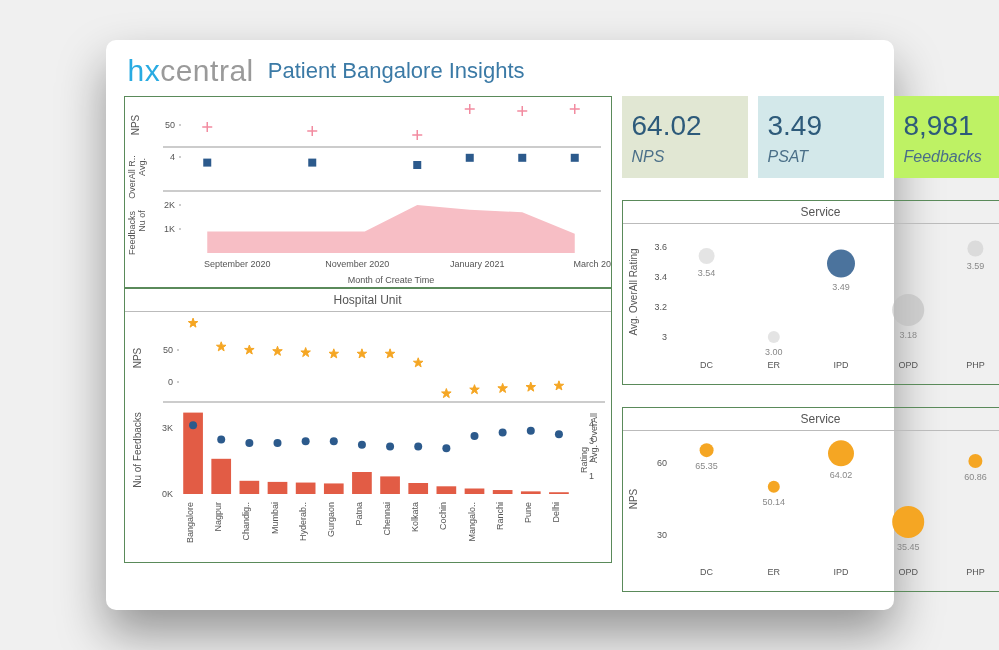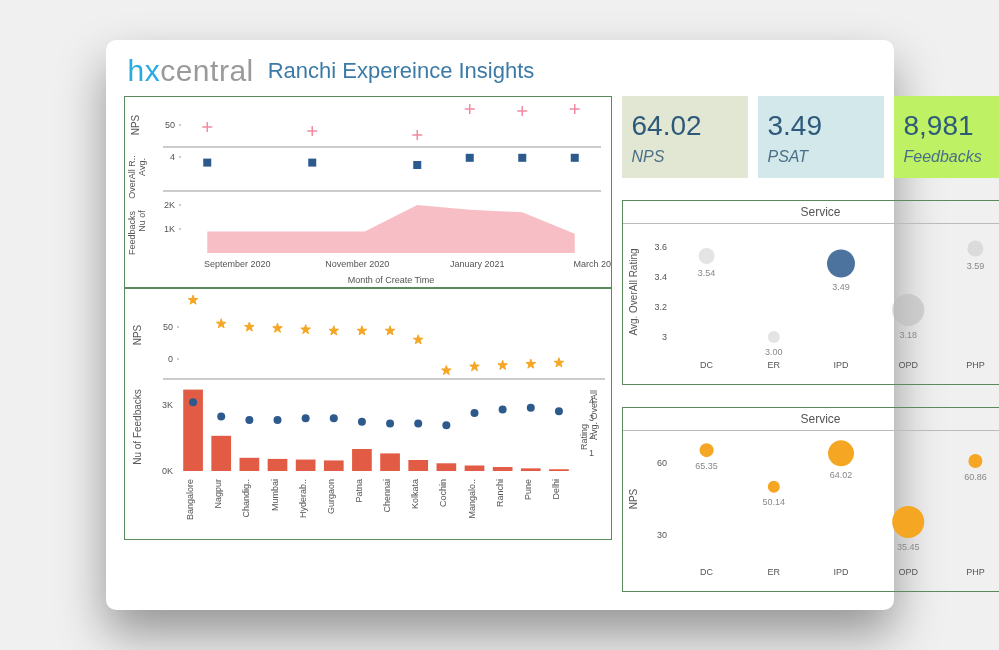--- a/index.html
+++ b/index.html
@@ -37,21 +37,21 @@
 .bub-gr{fill:#bbb;opacity:.4}
 .bub-o{fill:#f5a623}
 .lbl{font-size:9px;fill:#888}
 </style>
 </head>
 <body>
 
 <div class="frame">
  <div class="hdr">
   <span class="logo"><span class="h">h</span><span class="x">x</span><span>central</span></span>
-  <span class="title">Ranchi Expereince Insights</span>
+  <span class="title">Patient Bangalore Insights</span>
  </div>
  <div class="row">
   <div class="left">
 
    <div class="pnl">
     <svg width="486" height="190">
      <g id="monthly">
               <line x1="38" y1="50" x2="476" y2="50" class="tick"></line>
               <line x1="38" y1="94" x2="476" y2="94" class="tick"></line>
               <text x="14" y="28" class="ytitle" text-anchor="middle" transform="rotate(-90 14 28)">NPS</text>
@@ -85,20 +85,21 @@
               <text x="112.25" y="170" class="ax" text-anchor="middle">September 2020</text>
               <text x="232.24999999999997" y="170" class="ax" text-anchor="middle">November 2020</text>
               <text x="352.25" y="170" class="ax" text-anchor="middle">January 2021</text>
               <text x="472.24999999999994" y="170" class="ax" text-anchor="middle">March 2021</text>
               <text x="266" y="186" class="ax" text-anchor="middle">Month of Create Time</text>
             </g>
     </svg>
    </div>
 
    <div class="pnl">
+    <div class="pnl-title">Hospital Unit</div>
     <svg width="486" height="250">
      <g id="hospital">
               <line x1="38" y1="90" x2="480" y2="90" class="tick"></line>
               <text x="48" y="73" class="ax" text-anchor="end">0</text>
               <line x1="52" y1="70" x2="54" y2="70" class="tick"></line>
               <text x="48" y="41" class="ax" text-anchor="end">50</text>
               <line x1="52" y1="38" x2="54" y2="38" class="tick"></line>
               <text x="16" y="46" class="ytitle" text-anchor="middle" transform="rotate(-90 16 46)">NPS</text>
               <polygon points="68.07142857142857,6.11999999999999 69.24699907601351,9.501966011250095 72.82671115290434,9.574915028125254 69.97354160401888,11.738033988749885 71.01035483289094,15.165084971874727 68.07142857142857,13.11999999999999 65.1325023099662,15.165084971874727 66.16931553883826,11.738033988749885 63.3161459899528,9.574915028125254 66.89585806684363,9.501966011250095" class="star"></polygon>
               <polygon points="96.21428571428571,29.799999999999997 97.38985621887065,33.181966011250104 100.96956829576148,33.25491502812526 98.11639874687602,35.41803398874989 99.15321197574808,38.84508497187473 96.21428571428571,36.8 93.27535945282334,38.84508497187473 94.3121726816954,35.41803398874989 91.45900313280994,33.25491502812526 95.03871520970077,33.181966011250104" class="star"></polygon>

